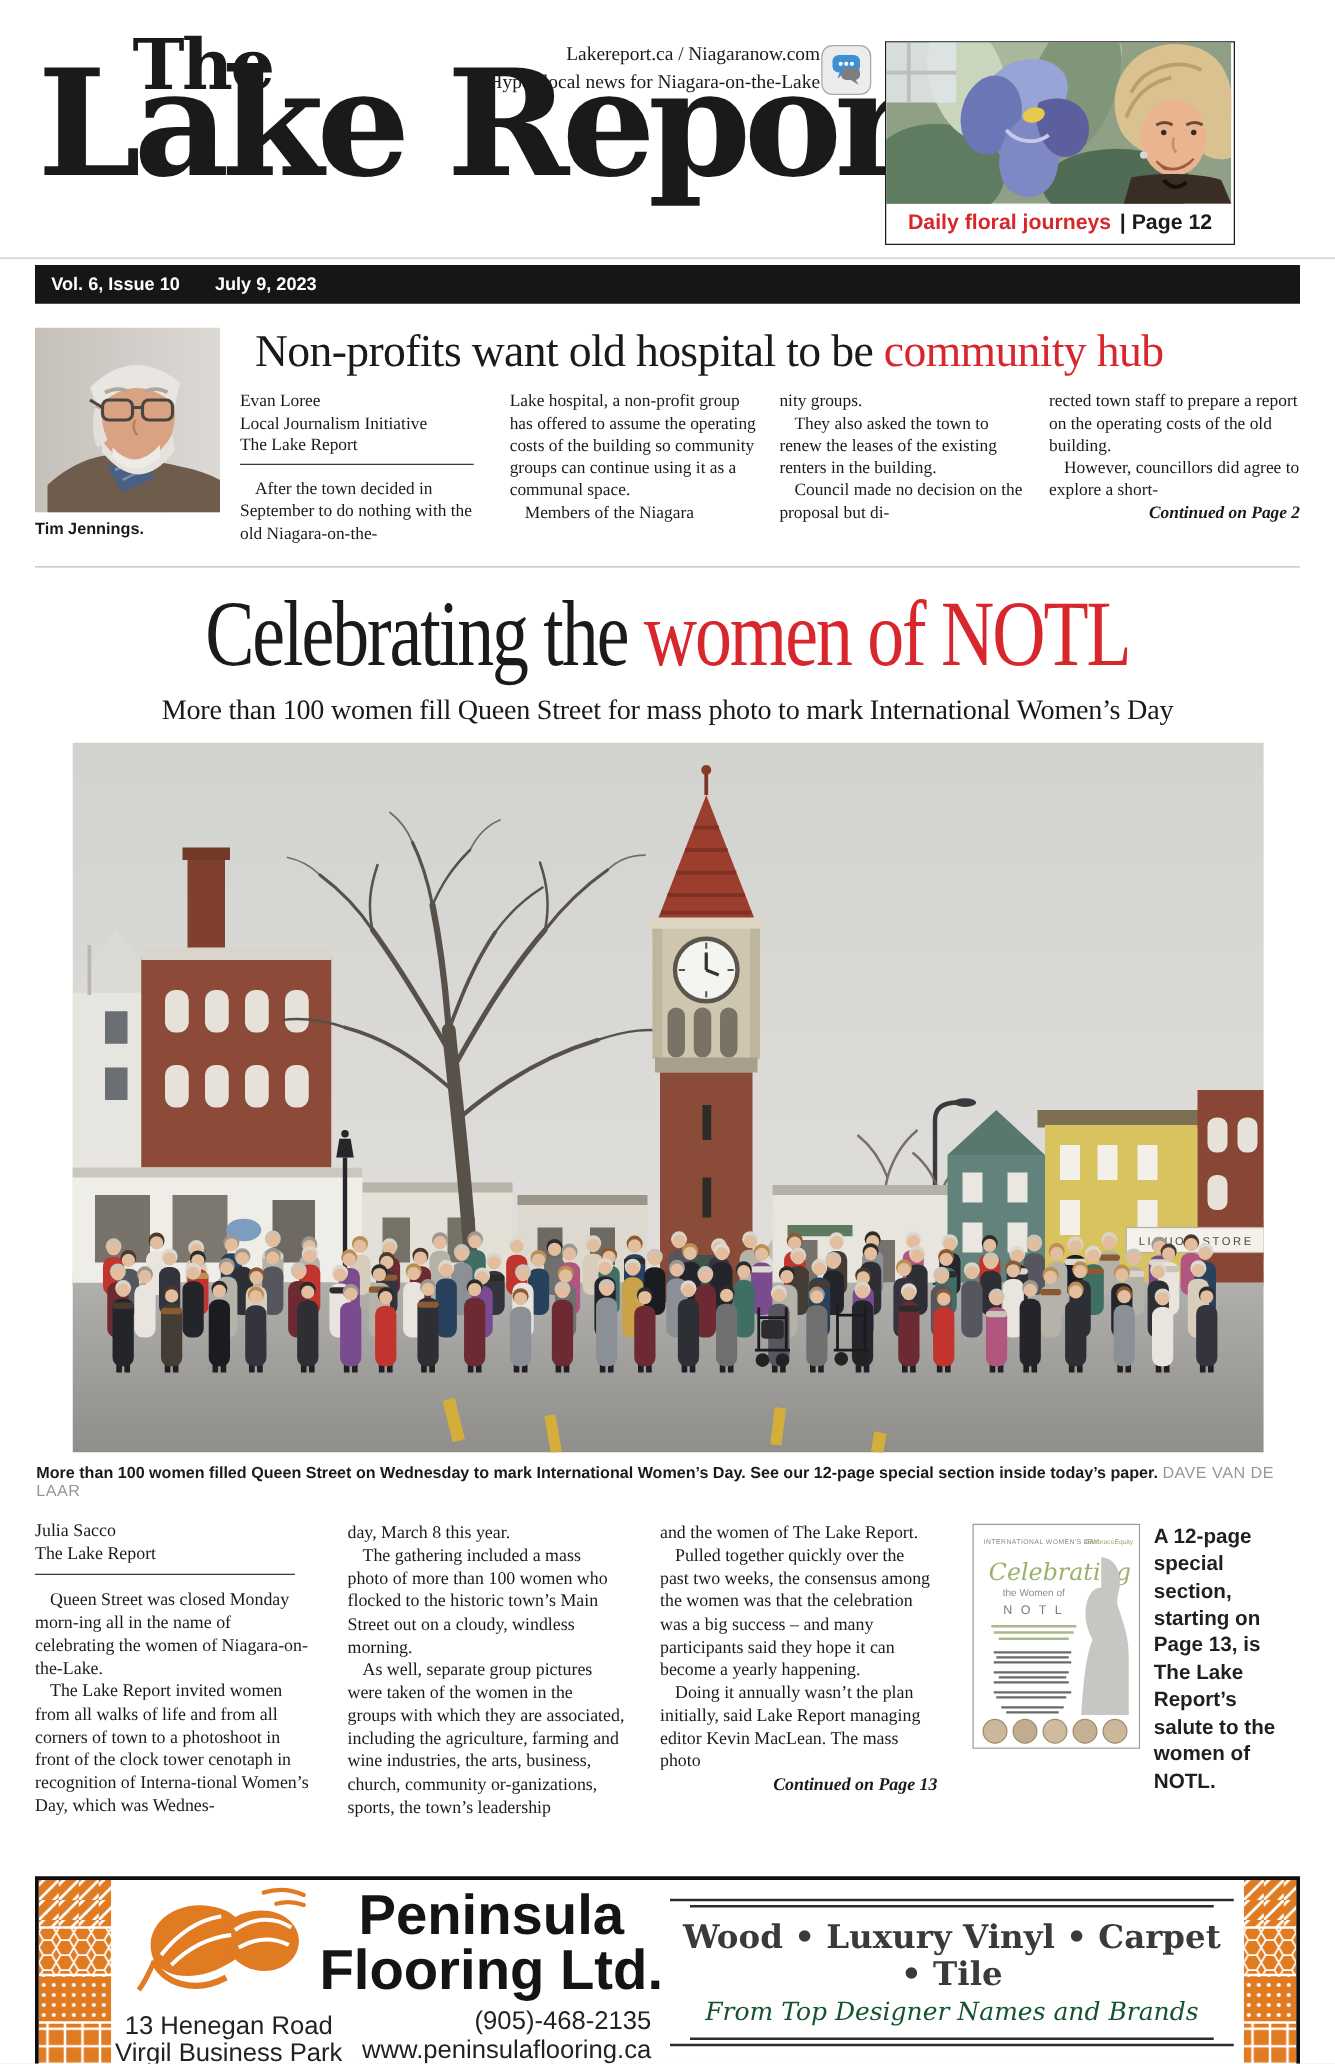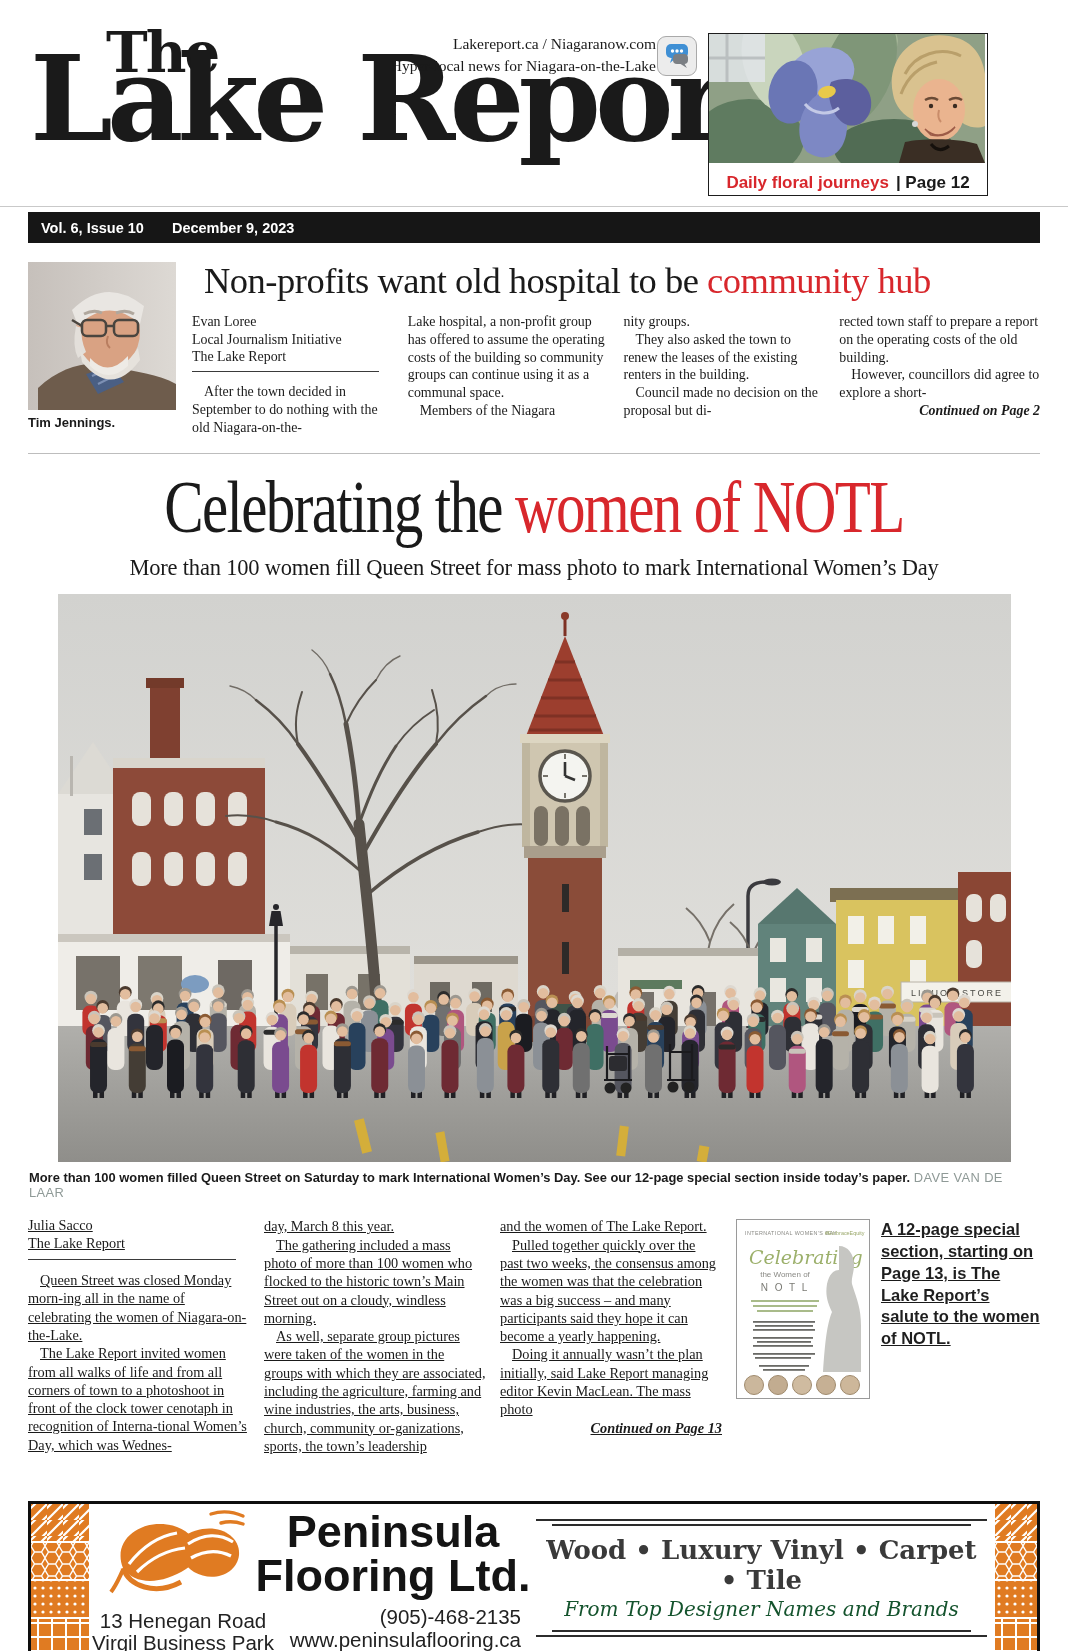--- a/index.html
+++ b/index.html
@@ -7,21 +7,21 @@
         font-family:"Liberation Serif",serif;color:#1a1a1a;}
   
   .masthead{position:relative;height:206px;}
   .mast-the{position:absolute;left:106px;top:24px;font:700 56px/1 "DejaVu Serif",serif;letter-spacing:-2px;}
   .mast-title{position:absolute;left:30px;top:40px;font:700 118px/1 "DejaVu Serif",serif;letter-spacing:-6px;white-space:nowrap;}
   .mast-tag{position:absolute;left:368px;top:33px;width:288px;text-align:right;font:15.5px/1.45 "Liberation Serif",serif;}
   .chat-btn{position:absolute;left:657px;top:36px;width:38px;height:38px;border:1px solid #a9a9a9;border-radius:9px;
             background:#ececec;display:flex;align-items:center;justify-content:center;}
   .promo{position:absolute;left:708px;top:33px;width:278px;height:161px;border:1px solid #1d1d1d;background:#fff;}
   .promo svg{display:block;}
-  .promo-cap{height:30px;display:flex;align-items:flex-end;justify-content:center;gap:7px;
+  .promo-cap{height:30px;display:flex;align-items:center;justify-content:center;gap:7px;
              font:700 17px "Liberation Sans",sans-serif;}
   .promo-cap .red{color:var(--red);}
   .mast-rule{border:0;border-top:1px solid #c9c9c9;margin:0 0 5px;}
   
   .infobar{margin:0 28px;background:#161616;color:#fff;height:31px;display:flex;align-items:center;
            font:600 14.5px "Liberation Sans",sans-serif;padding:0 13px;gap:28px;}
   .infobar .mid{flex:1;text-align:center;font-weight:400;}
   
   .story1{display:flex;margin:19px 28px 0;}
   .s1-left{flex:0 0 148px;}
@@ -41,21 +41,21 @@
   
   .feature{text-align:center;}
   .f-head{margin:8px 0 10px;font:400 72px/1 "Liberation Serif",serif;letter-spacing:-2px;white-space:nowrap;
           display:inline-block;transform:scale(0.82,1.04);transform-origin:center;}
   .f-headwrap{text-align:center;}
   .f-sub{margin:2px 0 13px;font:400 22.5px "Liberation Serif",serif;letter-spacing:-0.2px;}
   .f-photo{display:block;margin:0 auto;}
   .f-capline{margin:8px 29px 0;text-align:left;font:700 12.9px "Liberation Sans",sans-serif;}
   .f-capline .credit{font-weight:400;color:#8f9a97;letter-spacing:.4px;}
   
-  .story2{display:flex;gap:14px;margin:17px 28px 0;text-decoration:underline;}
+  .story2{display:flex;gap:28px;margin:17px 28px 0;}
   .s2col{flex:0 0 222px;font:14.3px/1.28 "Liberation Serif",serif;min-width:0;}
   .s2side{flex:1;display:flex;gap:11px;padding-top:2px;}
   .thumb{flex:0 0 132px;width:132px;height:178px;border:1px solid #9a9a9a;background:#fff;}
   .side-note{font:600 16.5px/1.32 "Liberation Sans",sans-serif;color:#1f1f1f;}
   
   .ad{position:relative;margin:46px 28px 0;height:157px;border:3.5px solid #0e0e0e;background:#fff;}
   .ad-pat{position:absolute;top:0;bottom:0;}
   .ad-pat.l{left:0;width:58px;}
   .ad-pat.r{right:0;width:42px;}
   .ad-logo{position:absolute;left:62px;top:2px;}
@@ -132,21 +132,21 @@
         <span class="red">Daily floral journeys</span>
         <span>| Page 12</span>
       </div>
     </div>
   </header>
 
   <hr class="mast-rule">
 
   <div class="infobar">
     <span>Vol. 6, Issue 10</span>
-    <span>December 9, 2023</span>
+    <span>July 9, 2023</span>
   </div>
 
   <section class="story1">
     <div class="s1-left">
       <svg width="148" height="148" viewBox="0 0 148 148">
         <defs>
             <linearGradient id="tbg" x1="0" y1="0" x2="1" y2="0">
           <stop offset="0" stop-color="#c6c0bb"></stop>
               <stop offset="1" stop-color="#ddd9d4"></stop>
             </linearGradient>
@@ -789,21 +789,21 @@
         <path d="M549,452 v34 M571,452 v34 M549,460 h22 M546,486 h28"></path>
         <circle cx="552" cy="494" r="5.5" fill="#222" stroke="none"></circle>
           <circle cx="568" cy="494" r="5.5" fill="#222" stroke="none"></circle>
         <path d="M612,450 v36 M634,450 v36 M612,458 h22 M609,486 h28"></path>
         <circle cx="615" cy="493" r="5.5" fill="#222" stroke="none"></circle>
           <circle cx="631" cy="493" r="5.5" fill="#222" stroke="none"></circle>
       </g>
     </svg>
 
     <p class="f-capline">
-      <span>More than 100 women filled Queen Street on Saturday to mark International Women’s Day. See our 12-page special section inside today’s paper.</span>
+      <span>More than 100 women filled Queen Street on Wednesday to mark International Women’s Day. See our 12-page special section inside today’s paper.</span>
       <span class="credit">DAVE VAN DE LAAR</span>
     </p>
   </section>
 
   <section class="story2">
     <div class="s2col">
       <div class="byline">
         <p>Julia Sacco</p>
           <p>The Lake Report</p>
       </div>

